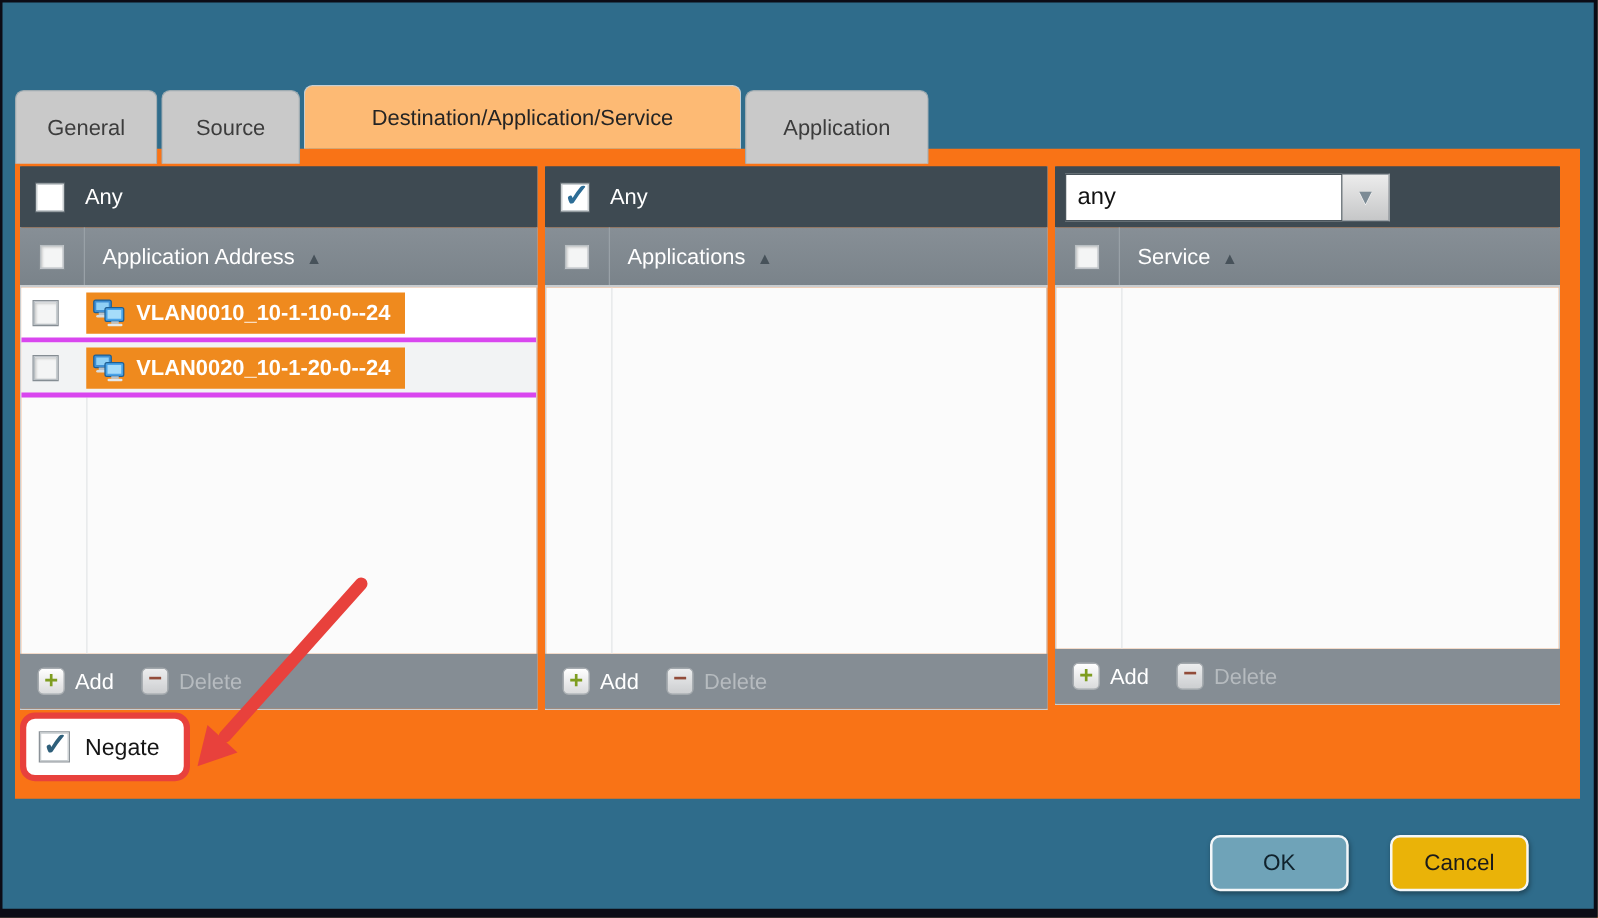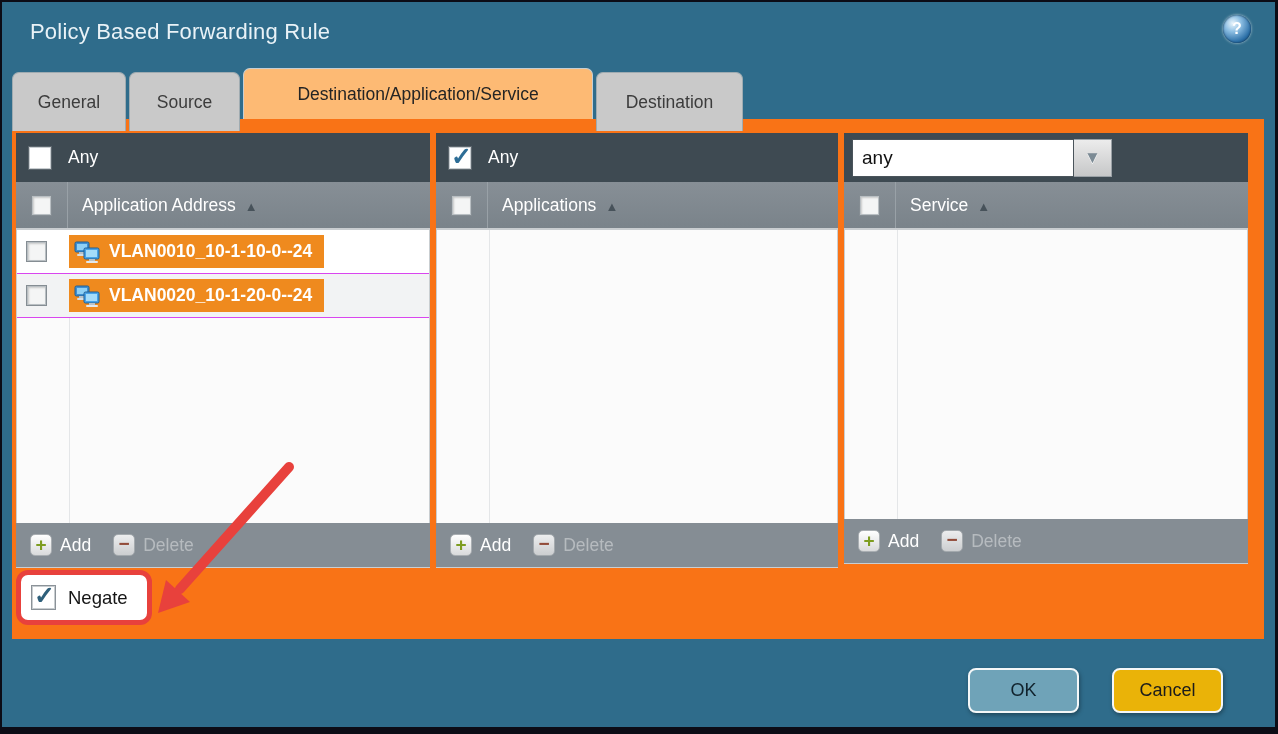--- a/index.html
+++ b/index.html
@@ -42,21 +42,21 @@
                   display:flex; align-items:center; flex:none; margin:0 -1px; }
   .cbcell { width:52px; display:flex; justify-content:center; align-items:center; align-self:stretch;
             border-right:1px solid #99a1a7; margin-right:14px; }
   .plabel { color:#fff; font-size:17.5px; }
   .any-gap { margin-left:17px; }
   .sort { color:#47525a; font-size:13px; margin-left:9px; padding-top:2px; }
 
   .plist { flex:1; background:#FBFBFB; position:relative; overflow:hidden; }
   .plist::before { content:""; position:absolute; left:52px; top:0; bottom:0; width:1px; background:#e4e6e8; }
   .lrow { height:44px; display:flex; align-items:center; padding-left:10px; background:#fff;
-          border-bottom:1px solid #d946ef; position:relative; }
+          border-bottom:4px solid #d946ef; position:relative; }
   .lrow.alt { background:#F2F3F4; }
   .chip { margin-left:23px; height:33px; background:#EF8A1E; display:inline-flex; align-items:center;
           gap:8px; padding:0 12px 0 5px; color:#fff; font-size:17.5px; font-weight:600; cursor:pointer; }
 
   .ptoolbar { height:44px; background:#858D94; display:flex; align-items:center; padding-left:14px;
               gap:22px; flex:none; margin:0 -1px; }
   .tbtn { display:flex; align-items:center; gap:8px; cursor:pointer; }
   .ticon { width:22px; height:22px; border-radius:5px; background:linear-gradient(#ffffff,#d9dadb);
            border:1px solid #a9aeb2; text-align:center; line-height:19px; font-size:19px; font-weight:bold; }
   .ticon.plus { color:#7E9D20; }
@@ -97,30 +97,26 @@
   .btn-ok { left:966px; background:#6FA3B8; }
   .btn-cancel { left:1110px; background:#eab308; color:#1b1b1b; }
 
   .net-icon { flex:none; }
 </style>
 </head>
 <body>
 
 <div class="dialog">
 
-  <div class="titlebar">
-    <span class="title">Policy Based Forwarding Rule</span>
-    <span class="help">?</span>
-  </div>
 
   <div class="tabs">
     <div class="tab tab-general">General</div>
     <div class="tab tab-source">Source</div>
     <div class="tab tab-das active">Destination/Application/Service</div>
-    <div class="tab tab-forwarding">Destination</div>
+    <div class="tab tab-forwarding">Application</div>
   </div>
 
   <div class="content">
 
     <div class="panel panel-1">
       <div class="prow-dark">
         <span class="cb"></span>
         <span class="plabel any-gap">Any</span>
       </div>
       <div class="prow-colhead">

